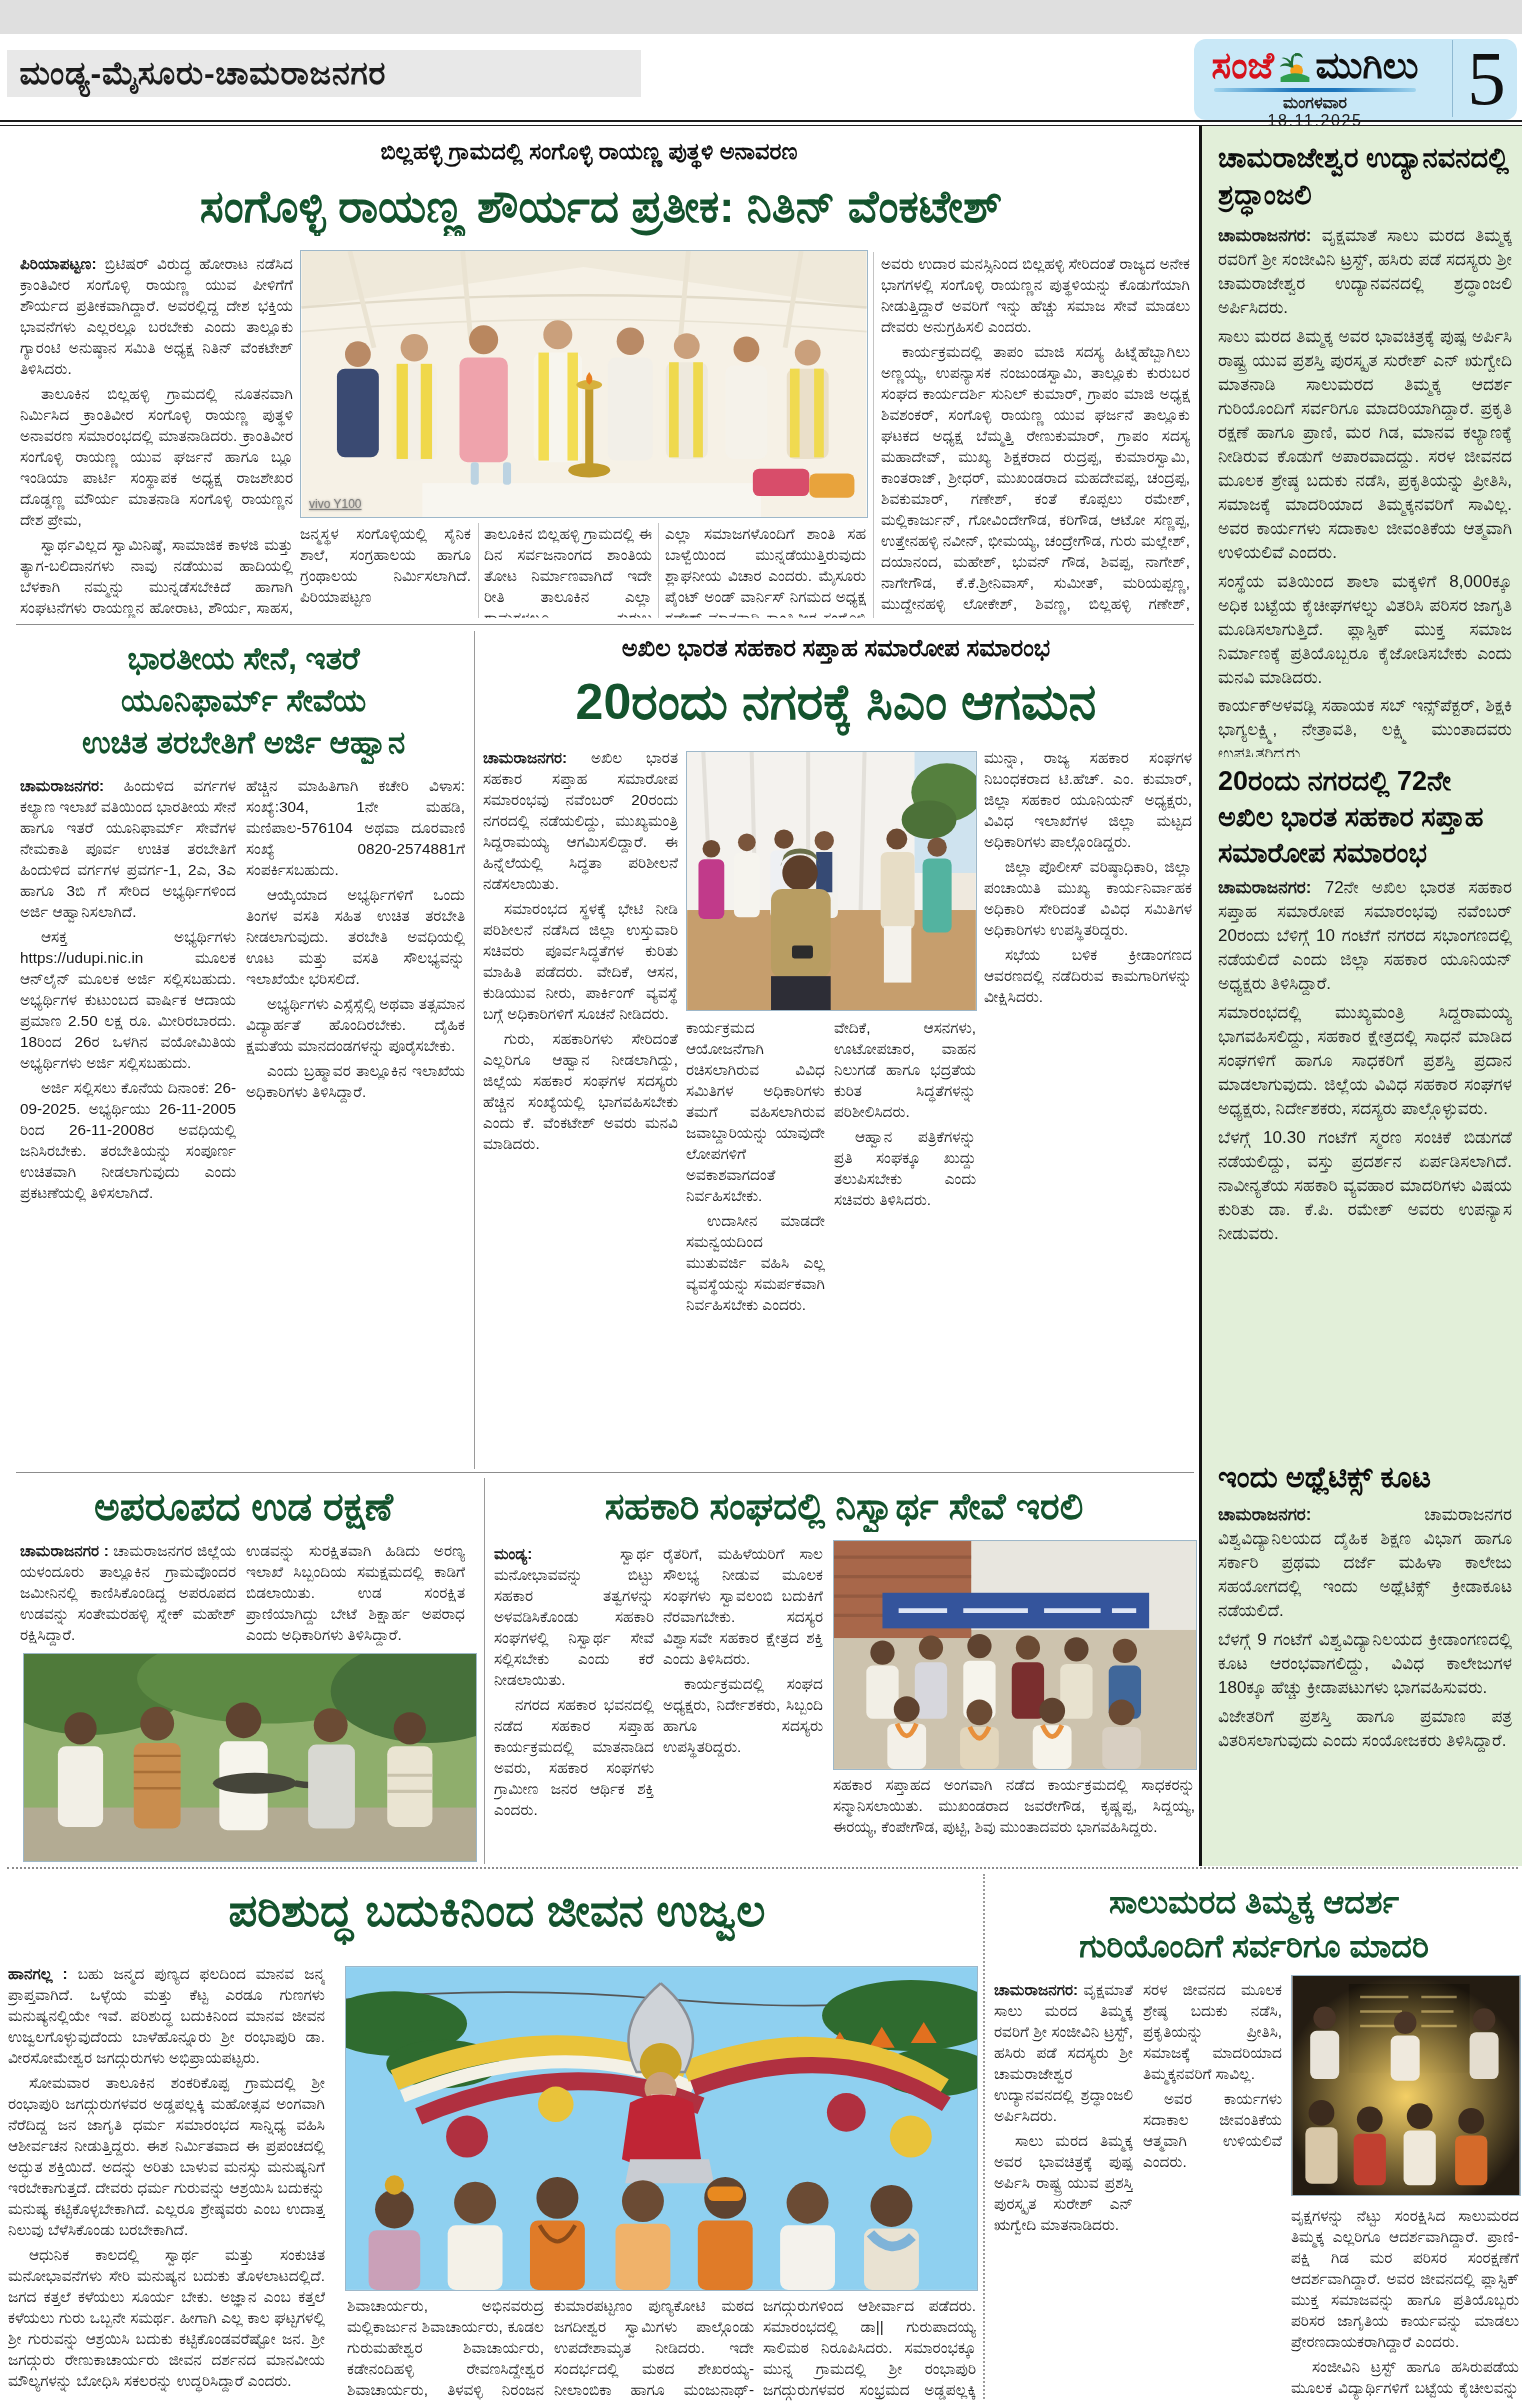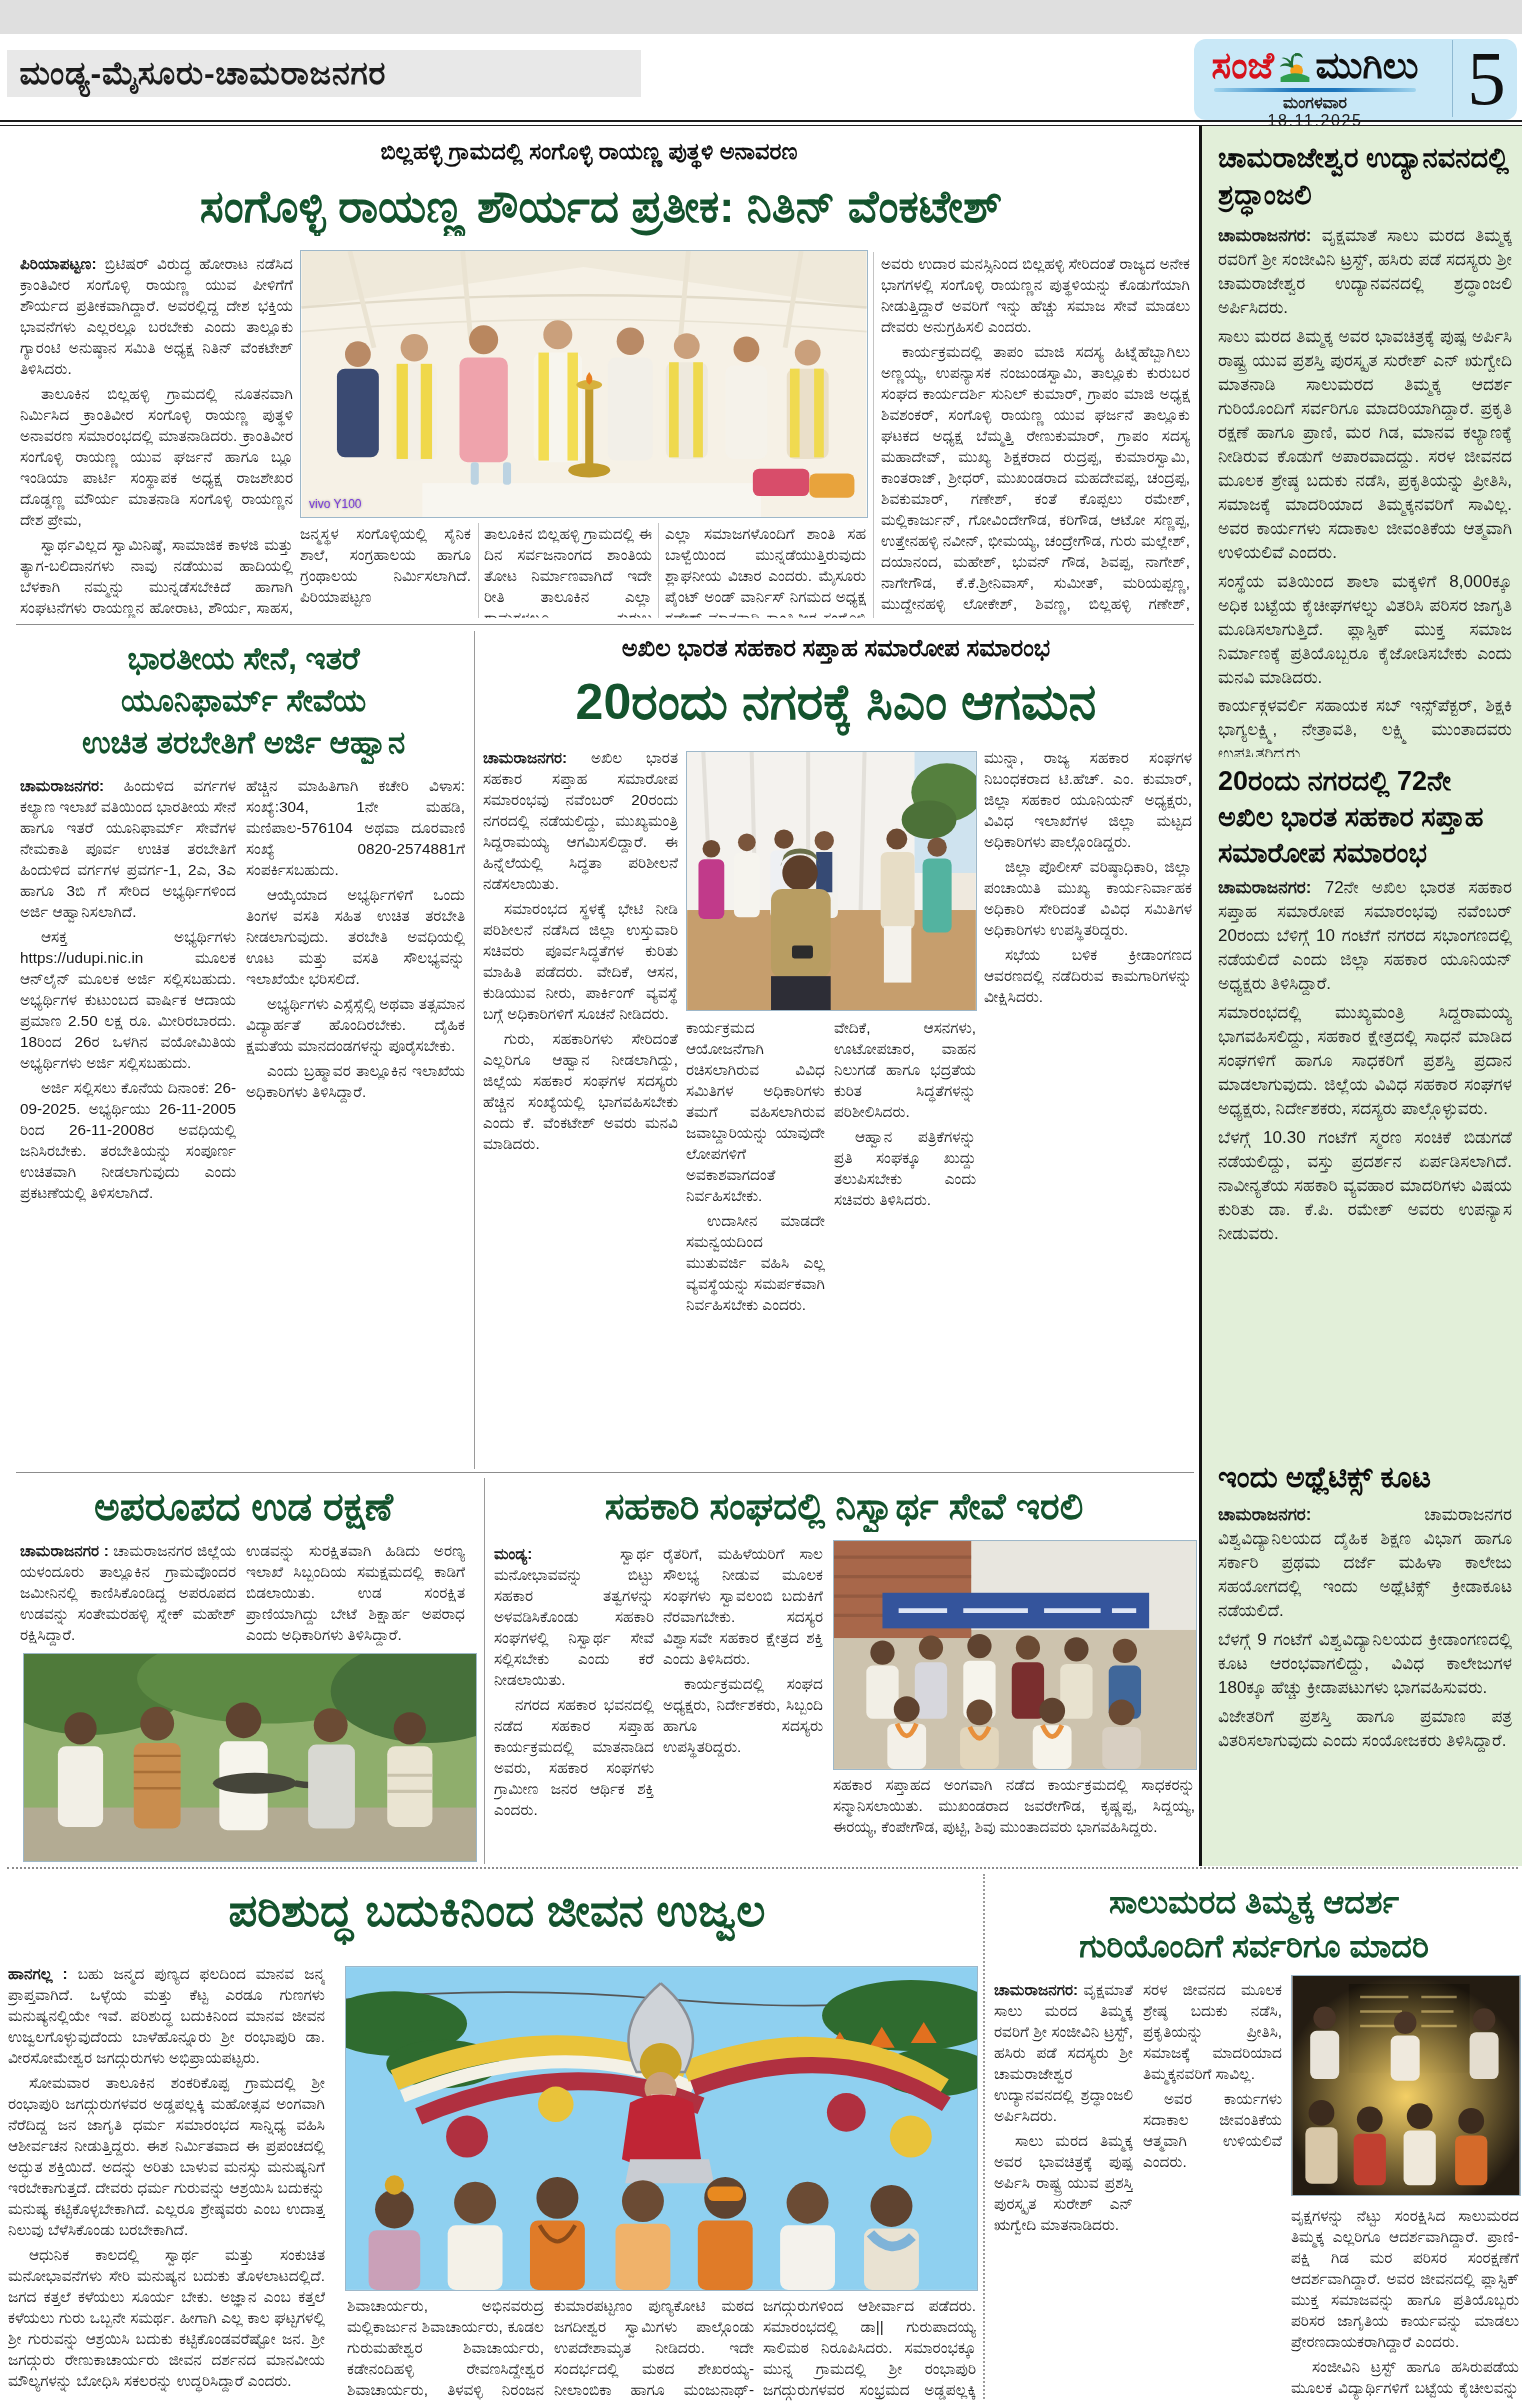--- a/index.html
+++ b/index.html
@@ -26,21 +26,21 @@
   .dl{font-weight:800;}
   .gcol{overflow:hidden;text-align:justify;font-size:17px;line-height:24px;color:#1b1b1b;}
   .gcol p{margin:0 0 4.8px;text-indent:0;}
   .vline{width:0.8px;background:#9a9a9a;}
   .vline-light{width:0.8px;background:#c4c4c4;}
   .hline{height:0.8px;background:#8c8c8c;}
   .hline-dot{height:0;border-top:2.4px dotted #8c8c8c;}
   .dotted-v{width:0;border-left:2.4px dotted #9a9a9a;}
   .greenpanel{background:#e2efd9;border-left:3.2px solid #141414;}
   .photo{border:0.8px solid #9db7c9;overflow:hidden;}
-  .wm{position:absolute;left:8px;bottom:6.5px;color:#6d28d9;font-size:12px;opacity:.9;text-shadow:0 0 2.4px rgba(0,0,0,.5);}
+  .wm{position:absolute;left:8px;bottom:6.5px;color:#737373;font-size:12px;opacity:.9;text-shadow:0 0 2.4px rgba(0,0,0,.5);text-decoration:underline;}
 </style>
 </head>
 <body>
 
 <div class="page">
 
   <div class="abs region-strip" style="left:6.5px;top:16px;width:621px;height:47px;">
     <span>ಮಂಡ್ಯ-ಮೈಸೂರು-ಚಾಮರಾಜನಗರ</span>
   </div>
 
@@ -437,21 +437,21 @@
 
   <div class="abs greenpanel" style="left:1199px;top:92px;width:324px;height:1740px;">
     <div class="abs headline-left" style="left:16px;top:13px;width:295px;font-size:27.4px;line-height:37px;">
       <div>ಚಾಮರಾಜೇಶ್ವರ ಉದ್ಯಾನವನದಲ್ಲಿ</div>
       <div>ಶ್ರದ್ಧಾಂಜಲಿ</div>
     </div>
     <div class="abs gcol" style="left:16px;top:98px;width:294px;height:533px;">
       <p><b class="dl">ಚಾಮರಾಜನಗರ:</b> <span>ವೃಕ್ಷಮಾತೆ ಸಾಲು ಮರದ ತಿಮ್ಮಕ್ಕ ರವರಿಗೆ ಶ್ರೀ ಸಂಜೀವಿನಿ ಟ್ರಸ್ಟ್, ಹಸಿರು ಪಡೆ ಸದಸ್ಯರು ಶ್ರೀ ಚಾಮರಾಜೇಶ್ವರ ಉದ್ಯಾನವನದಲ್ಲಿ ಶ್ರದ್ಧಾಂಜಲಿ ಅರ್ಪಿಸಿದರು.</span></p>
       <p>ಸಾಲು ಮರದ ತಿಮ್ಮಕ್ಕ ಅವರ ಭಾವಚಿತ್ರಕ್ಕೆ ಪುಷ್ಪ ಅರ್ಪಿಸಿ ರಾಷ್ಟ್ರ ಯುವ ಪ್ರಶಸ್ತಿ ಪುರಸ್ಕೃತ ಸುರೇಶ್ ಎನ್ ಋಗ್ವೇದಿ ಮಾತನಾಡಿ ಸಾಲುಮರದ ತಿಮ್ಮಕ್ಕ ಆದರ್ಶ ಗುರಿಯೊಂದಿಗೆ ಸರ್ವರಿಗೂ ಮಾದರಿಯಾಗಿದ್ದಾರೆ. ಪ್ರಕೃತಿ ರಕ್ಷಣೆ ಹಾಗೂ ಪ್ರಾಣಿ, ಮರ ಗಿಡ, ಮಾನವ ಕಲ್ಯಾಣಕ್ಕೆ ನೀಡಿರುವ ಕೊಡುಗೆ ಅಪಾರವಾದದ್ದು. ಸರಳ ಜೀವನದ ಮೂಲಕ ಶ್ರೇಷ್ಠ ಬದುಕು ನಡೆಸಿ, ಪ್ರಕೃತಿಯನ್ನು ಪ್ರೀತಿಸಿ, ಸಮಾಜಕ್ಕೆ ಮಾದರಿಯಾದ ತಿಮ್ಮಕ್ಕನವರಿಗೆ ಸಾವಿಲ್ಲ. ಅವರ ಕಾರ್ಯಗಳು ಸದಾಕಾಲ ಜೀವಂತಿಕೆಯ ಆತ್ಮವಾಗಿ ಉಳಿಯಲಿವೆ ಎಂದರು.</p>
       <p>ಸಂಸ್ಥೆಯ ವತಿಯಿಂದ ಶಾಲಾ ಮಕ್ಕಳಿಗೆ 8,000ಕ್ಕೂ ಅಧಿಕ ಬಟ್ಟೆಯ ಕೈಚೀಘಗಳಲ್ನು ವಿತರಿಸಿ ಪರಿಸರ ಜಾಗೃತಿ ಮೂಡಿಸಲಾಗುತ್ತಿದೆ. ಪ್ಲಾಸ್ಟಿಕ್ ಮುಕ್ತ ಸಮಾಜ ನಿರ್ಮಾಣಕ್ಕೆ ಪ್ರತಿಯೊಬ್ಬರೂ ಕೈಜೋಡಿಸಬೇಕು ಎಂದು ಮನವಿ ಮಾಡಿದರು.</p>
-      <p>ಕಾರ್ಯಕ್ಗಳವರ್ಲಿ ಸಹಾಯಕ ಸಬ್ ಇನ್ಸ್‌ಪೆಕ್ಟರ್, ಶಿಕ್ಷಕಿ ಭಾಗ್ಯಲಕ್ಷ್ಮಿ, ನೇತ್ರಾವತಿ, ಲಕ್ಷ್ಮಿ ಮುಂತಾದವರು ಉಪಸ್ಥಿತರಿದ್ದರು.</p>
+      <p>ಕಾರ್ಯಕ್ಅಳವಡ್ಲಿ ಸಹಾಯಕ ಸಬ್ ಇನ್ಸ್‌ಪೆಕ್ಟರ್, ಶಿಕ್ಷಕಿ ಭಾಗ್ಯಲಕ್ಷ್ಮಿ, ನೇತ್ರಾವತಿ, ಲಕ್ಷ್ಮಿ ಮುಂತಾದವರು ಉಪಸ್ಥಿತರಿದ್ದರು.</p>
     </div>
 
     <div class="abs headline-left" style="left:16px;top:637px;width:295px;font-size:27px;line-height:36px;">
       <div>20ರಂದು ನಗರದಲ್ಲಿ 72ನೇ</div>
       <div>ಅಖಿಲ ಭಾರತ ಸಹಕಾರ ಸಪ್ತಾಹ</div>
       <div>ಸಮಾರೋಪ ಸಮಾರಂಭ</div>
     </div>
     <div class="abs gcol" style="left:16px;top:750px;width:294px;height:575px;">
       <p><b class="dl">ಚಾಮರಾಜನಗರ:</b> <span>72ನೇ ಅಖಿಲ ಭಾರತ ಸಹಕಾರ ಸಪ್ತಾಹ ಸಮಾರೋಪ ಸಮಾರಂಭವು ನವೆಂಬರ್ 20ರಂದು ಬೆಳಿಗ್ಗೆ 10 ಗಂಟೆಗೆ ನಗರದ ಸಭಾಂಗಣದಲ್ಲಿ ನಡೆಯಲಿದೆ ಎಂದು ಜಿಲ್ಲಾ ಸಹಕಾರ ಯೂನಿಯನ್ ಅಧ್ಯಕ್ಷರು ತಿಳಿಸಿದ್ದಾರೆ.</span></p>
       <p>ಸಮಾರಂಭದಲ್ಲಿ ಮುಖ್ಯಮಂತ್ರಿ ಸಿದ್ದರಾಮಯ್ಯ ಭಾಗವಹಿಸಲಿದ್ದು, ಸಹಕಾರ ಕ್ಷೇತ್ರದಲ್ಲಿ ಸಾಧನೆ ಮಾಡಿದ ಸಂಘಗಳಿಗೆ ಹಾಗೂ ಸಾಧಕರಿಗೆ ಪ್ರಶಸ್ತಿ ಪ್ರದಾನ ಮಾಡಲಾಗುವುದು. ಜಿಲ್ಲೆಯ ವಿವಿಧ ಸಹಕಾರ ಸಂಘಗಳ ಅಧ್ಯಕ್ಷರು, ನಿರ್ದೇಶಕರು, ಸದಸ್ಯರು ಪಾಲ್ಗೊಳ್ಳುವರು.</p>

